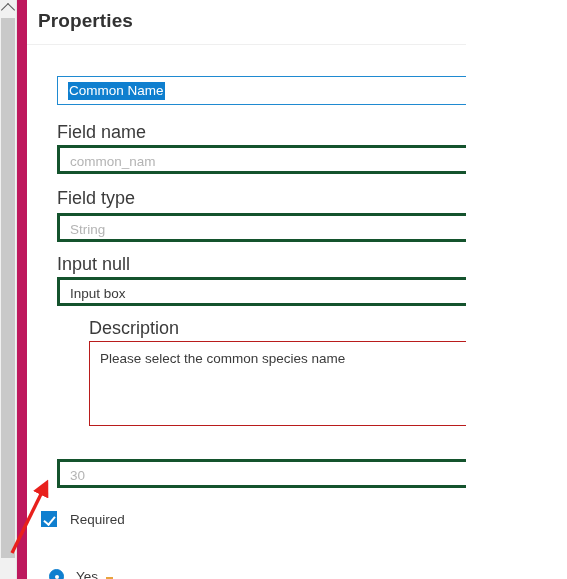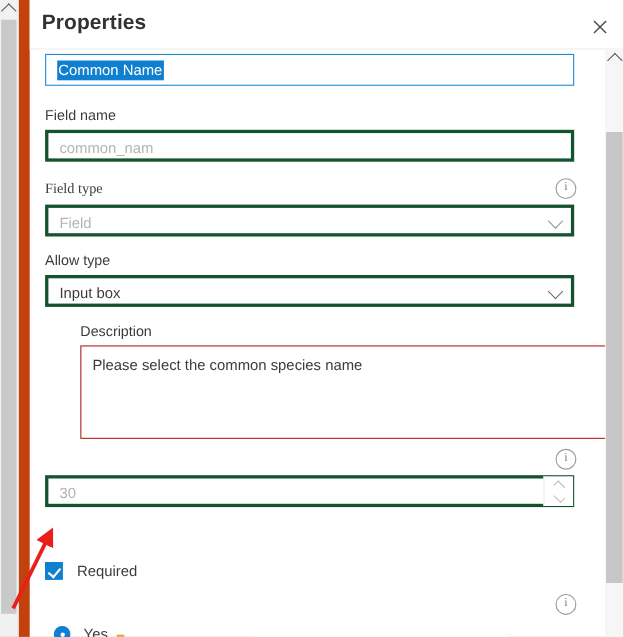--- a/index.html
+++ b/index.html
@@ -10,23 +10,23 @@
     width: 567px;
     height: 579px;
     overflow: hidden;
     background: #ffffff;
     font-family: "Liberation Sans", sans-serif;
     -webkit-font-smoothing: antialiased;
   }
 
   #root {
     position: relative;
-    width: 567px;
+    width: 466px;
     height: 579px;
-    background: #c2410c;
+    background: #be185d;
     overflow: hidden;
   }
 
   
   .page-scrollbar {
     position: absolute;
     left: 0;
     top: 0;
     width: 17px;
     height: 579px;
@@ -147,21 +147,21 @@
 
   
   .form {
     position: absolute;
     left: 14px;
     top: 0;
     width: 496px;
   }
 
   .field-label {
-    font-size: 13px;
+    font-size: 18px;
     color: #3b3b3b;
     margin-bottom: 5px;
     line-height: 16px;
   }
 
   .input {
     box-sizing: border-box;
     width: 481px;
     height: 29px;
     border: 3px solid #14532d;
@@ -186,21 +186,21 @@
     position: absolute;
     left: 0;
     top: 49px;
   }
   .sel-text {
     background: #0f7fcf;
     color: #ffffff;
     padding: 1px 1px 2px 1px;
   }
 
-  .row { position: absolute; left: 0; }
+  .row { position: absolute; left: 16px; margin-top: 27px; }
 
   .select-wrap { position: relative; width: 481px; }
   .select-chev {
     position: absolute;
     right: 12px;
     top: 10px;
     width: 9px;
     height: 9px;
     border-right: 1.4px solid #9a9a9a;
     border-bottom: 1.4px solid #9a9a9a;
@@ -226,21 +226,21 @@
     outline: none;
     line-height: 18px;
   }
 
   .label-row {
     position: relative;
     width: 481px;
     height: 18px;
     margin-bottom: 5px;
   }
-  .label-row .field-label { margin-bottom: 0; font-family: Liberation Serif, serif; }
+  .label-row .field-label { margin-bottom: 0; }
   .info-icon {
     position: absolute;
     right: -2px;
     top: -1px;
     width: 17px;
     height: 17px;
     border-radius: 50%;
     border: 1.2px solid #9b9b9b;
     color: #7d7d7d;
     font-size: 11px;
@@ -400,27 +400,27 @@
           <div class="field-label">Field name</div>
           <div class="input disabled">common_nam</div>
         </div>
 
         <div class="row" style="top:118px;">
           <div class="label-row">
             <div class="field-label">Field type</div>
             <div class="info-icon">i</div>
           </div>
           <div class="select-wrap">
-            <div class="input disabled">Field</div>
+            <div class="input disabled">String</div>
             <span class="select-chev"></span>
           </div>
         </div>
 
         <div class="row" style="top:184px;">
-          <div class="field-label">Allow type</div>
+          <div class="field-label">Input null</div>
           <div class="select-wrap">
             <div class="input">Input box</div>
             <span class="select-chev dark"></span>
           </div>
         </div>
 
         <div class="row" style="top:248px;padding-left:32px;">
           <div class="field-label">Description</div>
           <textarea class="textarea" style="">Please select the common species name</textarea>
         </div>

